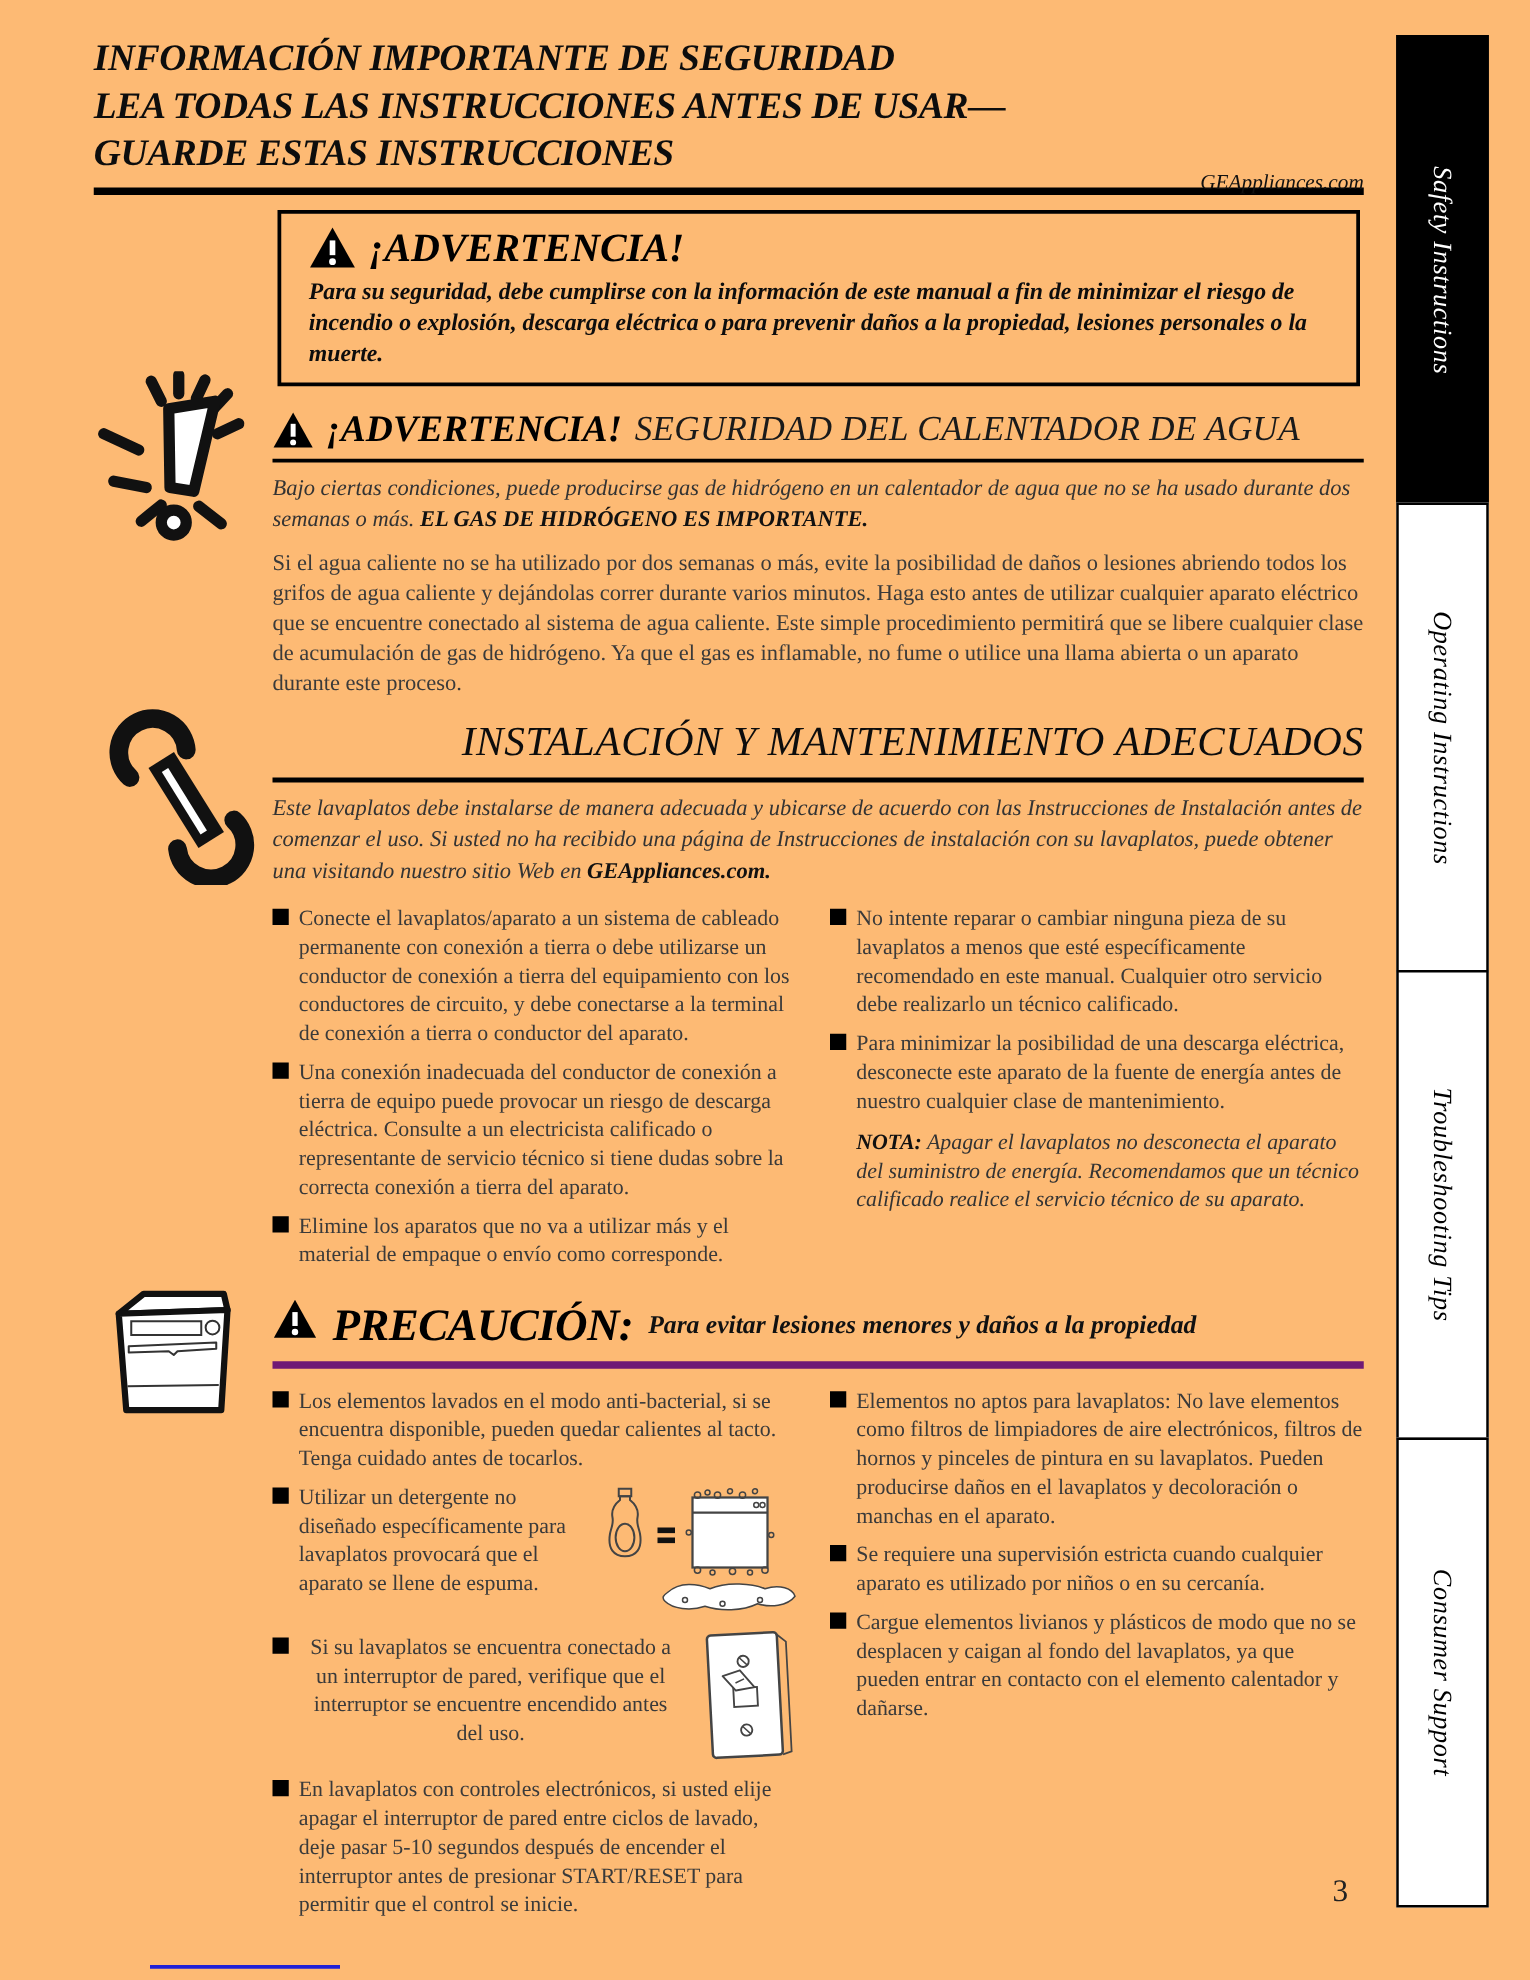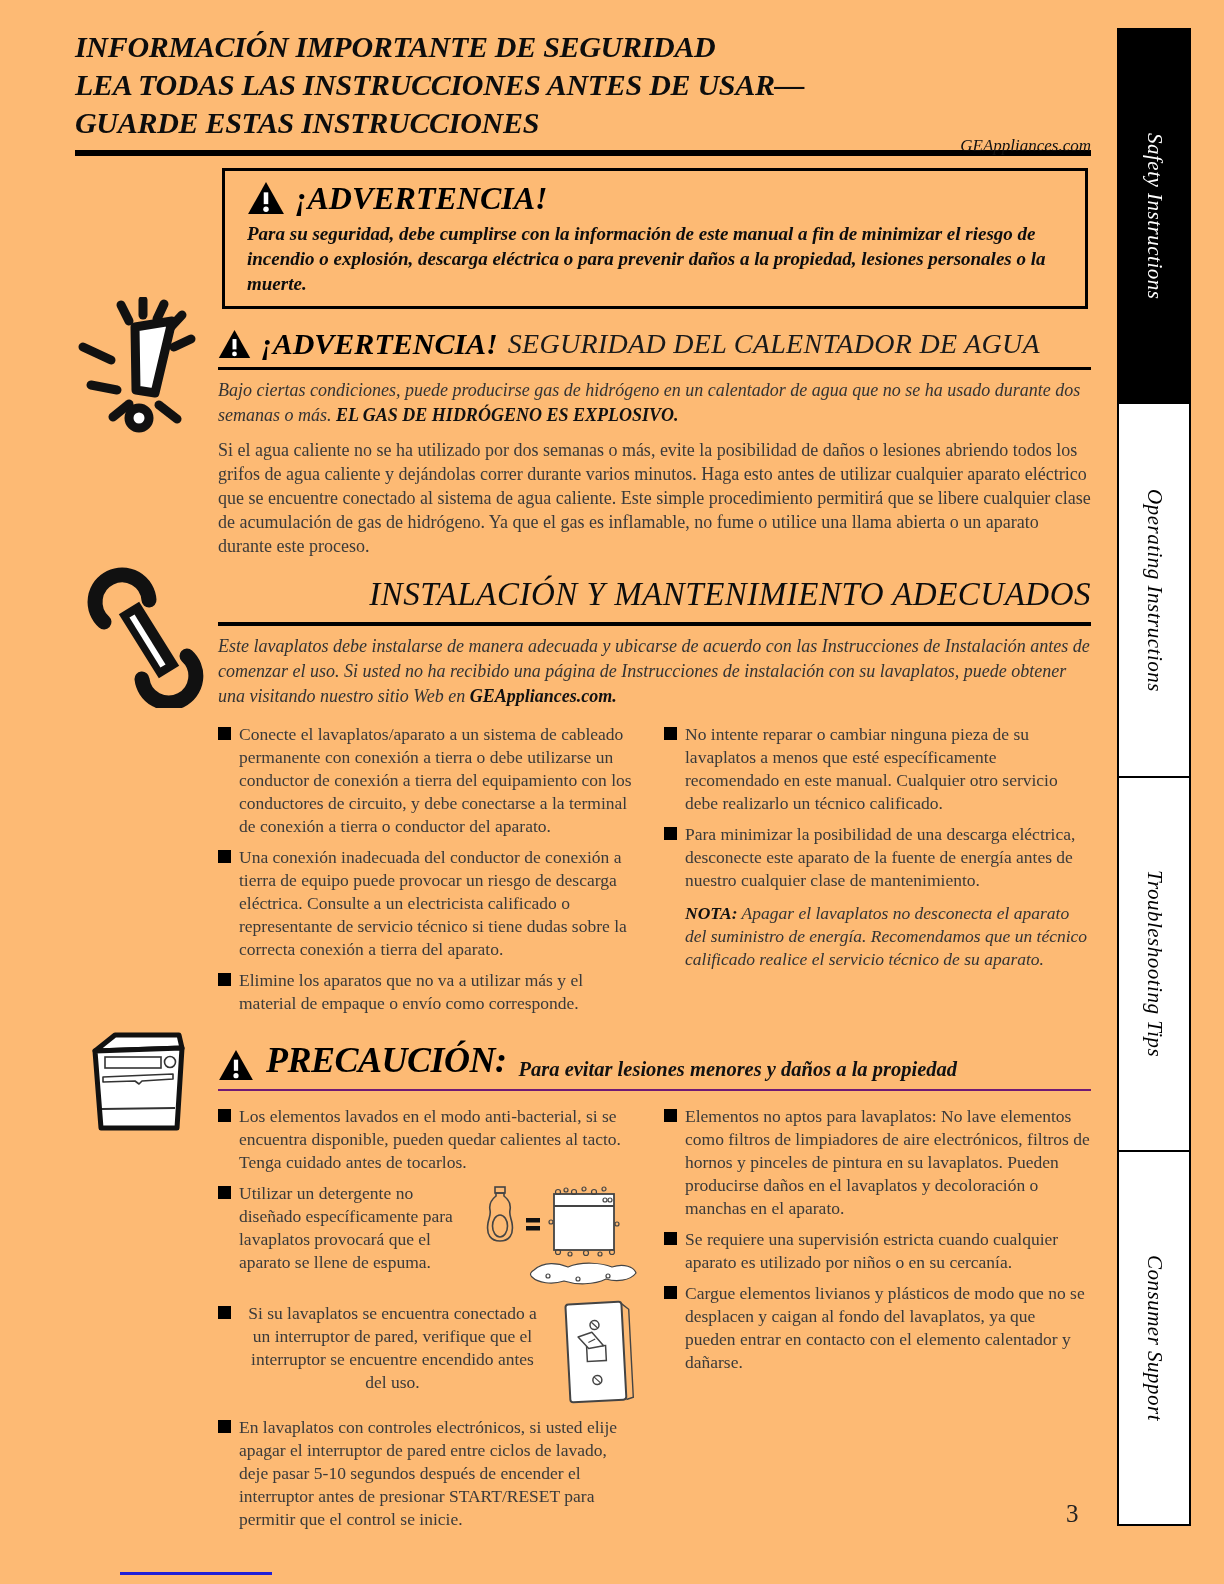--- a/index.html
+++ b/index.html
@@ -43,21 +43,21 @@
   .col-l{width:420px;}
   .col-r{width:426px;}
   .bullet{display:flex;margin-bottom:8px;position:relative;}
   .sq{width:13px;height:13px;background:#000;flex:0 0 13px;margin:4px 8px 0 0;}
   .btxt{font-size:17.5px;line-height:23px;color:#3a3a3a;}
   .note{margin:10px 0 0 21px;font-size:17.5px;line-height:23px;font-style:italic;color:#333;}
   .note .nlabel{font-weight:bold;font-style:italic;color:#111;}
 
   .prec-section{margin-top:16px;}
   .dw-icon-wrap{left:12px;top:-10px;}
-  .prec-row{display:flex;align-items:flex-end;gap:12px;border-bottom:2px solid #701a75;
+  .prec-row{display:flex;align-items:flex-start;gap:12px;border-bottom:6px solid #701a75;
             padding-bottom:8px;}
   .prec-title{font-size:36px;font-weight:bold;font-style:italic;color:#000;
               letter-spacing:-0.5px;white-space:nowrap;}
   .prec-sub{font-size:20.5px;font-weight:bold;font-style:italic;color:#111;padding-top:10px;
             white-space:nowrap;}
   .b-suds{padding-right:176px;min-height:112px;}
   .graphic-suds{position:absolute;right:-6px;top:2px;}
   .b-switch{padding-right:92px;min-height:106px;text-align:center;}
   .graphic-switch{position:absolute;right:0px;top:-4px;}
 
@@ -126,21 +126,21 @@
         <span>
           <svg width="33" height="30" viewBox="0 0 40 36">
             <path d="M20 1 L39 35 L1 35 Z" fill="#000"></path>
             <rect x="17.6" y="12" width="4.8" height="12.5" fill="#fff"></rect>
             <circle cx="20" cy="30" r="2.9" fill="#fff"></circle>
           </svg>
         </span>
         <span class="w1">¡ADVERTENCIA!</span>
         <span class="w2">SEGURIDAD DEL CALENTADOR DE AGUA</span>
       </div>
-      <div class="intro-it"><span>Bajo ciertas condiciones, puede producirse gas de hidrógeno en un calentador de agua que no se ha usado durante dos semanas o más. </span><strong>EL GAS DE HIDRÓGENO ES EXPLOSIVO.</strong></div>
+      <div class="intro-it"><span>Bajo ciertas condiciones, puede producirse gas de hidrógeno en un calentador de agua que no se ha usado durante dos semanas o más. </span><strong>EL GAS DE HIDRÓGENO ES IMPORTANTE.</strong></div>
       <div class="body-par">Si el agua caliente no se ha utilizado por dos semanas o más, evite la posibilidad de daños o lesiones abriendo todos los grifos de agua caliente y dejándolas correr durante varios minutos. Haga esto antes de utilizar cualquier aparato eléctrico que se encuentre conectado al sistema de agua caliente. Este simple procedimiento permitirá que se libere cualquier clase de acumulación de gas de hidrógeno. Ya que el gas es inflamable, no fume o utilice una llama abierta o un aparato durante este proceso.</div>
     </div>
 
     <div class="section install-section">
       <div class="sec-icon wrench-icon-wrap">
         <svg width="134" height="148" viewBox="0 0 134 148">
           <line x1="52" y1="48" x2="92" y2="112" stroke="#111" stroke-width="24"></line>
           <path d="M27 62 A27 27 0 1 1 72 40" fill="none" stroke="#111" stroke-width="15" stroke-linecap="round"></path>
           <path d="M110 96 A27 27 0 1 1 65 119" fill="none" stroke="#111" stroke-width="15" stroke-linecap="round"></path>
           <line x1="55" y1="56" x2="86" y2="106" stroke="#fff" stroke-width="6"></line>

